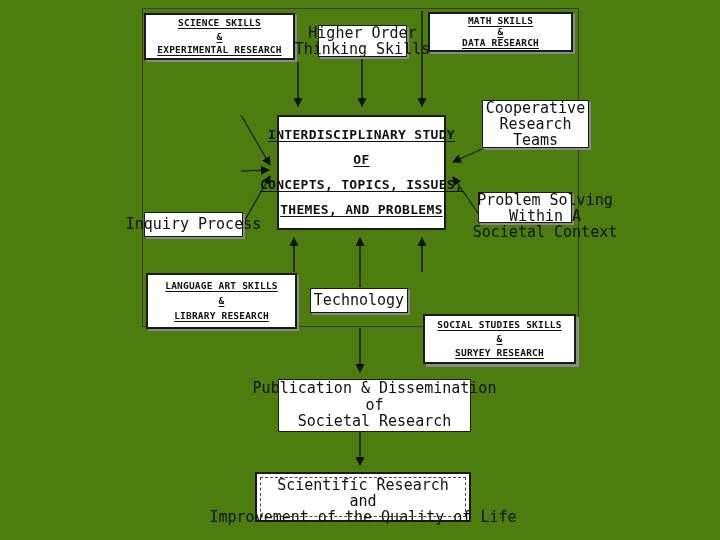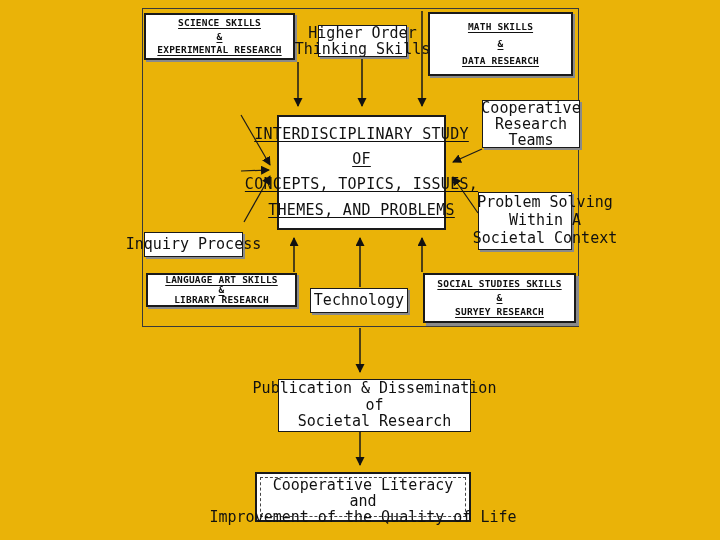--- a/index.html
+++ b/index.html
@@ -1,54 +1,54 @@
 <!DOCTYPE html>
 <html><head>
 <meta charset="utf-8">
 <style>
   html,body{margin:0;padding:0;background:#ffffff;}
   .stage{
-    position:relative;width:720px;height:540px;background:#eab308;overflow:hidden;
+    position:relative;width:720px;height:540px;background:#4d7c0f;overflow:hidden;
     font-family:"DejaVu Sans Mono", monospace;color:#111;
   }
   .arrows{position:absolute;left:0;top:0;width:720px;height:540px;}
   .box{
     position:absolute;background:#ffffff;border:1px solid #1a1a1a;
     display:flex;flex-direction:column;justify-content:space-evenly;align-items:center;
     text-align:center;box-sizing:border-box;line-height:1.05;
   }
   .shadow{box-shadow:2px 2px 0 #8a8a8a;}
-  .bigshadow{box-shadow:3px 3px 0 #8a8a8a;}
+  .bigshadow{box-shadow:3px 3px 0 #8a8a8a;margin-top:41px;}
   .thick{border-width:2px;}
   .ln{white-space:nowrap;font-size:15px;}
   .hdr .ln{font-size:9.5px;font-weight:bold;text-decoration:underline;text-underline-offset:2px;letter-spacing:0.2px;}
 
   
   .outer{left:142px;top:8px;width:437px;height:319px;border:1px solid #3a3a3a;background:transparent;}
 
   
   .science{left:144px;top:13px;width:151px;height:47px;}
   .higher{left:318px;top:25px;width:89px;height:32px;}
-  .math{left:428px;top:12px;width:145px;height:64px;}
+  .math{left:428px;top:12px;width:145px;height:40px;}
 
   
   .scimethod{left:143px;top:102px;width:98px;height:26px;}
   .handson{left:143px;top:158px;width:98px;height:26px;}
-  .inquiry{left:144px;top:212px;width:99px;height:25px;margin-top:20px;}
+  .inquiry{left:144px;top:212px;width:99px;height:25px;}
 
   
   .center{left:277px;top:115px;width:169px;height:115px;border-width:2px;}
-  .center .ln{font-size:15px;font-weight:normal;text-decoration:underline;text-underline-offset:2px;letter-spacing:0.3px;}
+  .center .ln{font-size:13px;font-weight:bold;text-decoration:underline;text-underline-offset:2px;letter-spacing:0.3px;}
 
   
-  .cooperative{left:482px;top:100px;width:98px;height:48px;}
-  .problem{left:478px;top:192px;width:94px;height:58px;padding-left:40px;}
+  .cooperative{left:482px;top:100px;width:107px;height:48px;}
+  .problem{left:478px;top:192px;width:94px;height:31px;padding-left:40px;}
 
   
-  .language{left:146px;top:273px;width:151px;height:34px;text-align:center;}
+  .language{left:146px;top:273px;width:151px;height:56px;text-align:center;}
   .technology{left:310px;top:288px;width:98px;height:25px;}
   .social{left:423px;top:273px;width:153px;height:50px;}
 
   
   .publication{left:266px;top:379px;width:193px;height:53px;margin-left:12px;}
   .literacy{left:255px;top:472px;width:216px;height:50px;border-width:2px;padding:3px;}
   .literacy-inner{
     border:1px dashed #444;width:100%;height:100%;box-sizing:border-box;
     display:flex;flex-direction:column;justify-content:space-evenly;align-items:center;
   }
@@ -144,19 +144,19 @@
   </div>
 
   <div class="box publication">
     <div class="ln">Publication &amp; Dissemination</div>
     <div class="ln">of</div>
     <div class="ln">Societal Research</div>
   </div>
 
   <div class="box literacy">
     <div class="literacy-inner">
-      <div class="ln">Cooperative Literacy</div>
+      <div class="ln">Scientific Research</div>
       <div class="ln">and</div>
       <div class="ln">Improvement of the Quality of Life</div>
     </div>
   </div>
 
 </div>
 
 </body></html>

